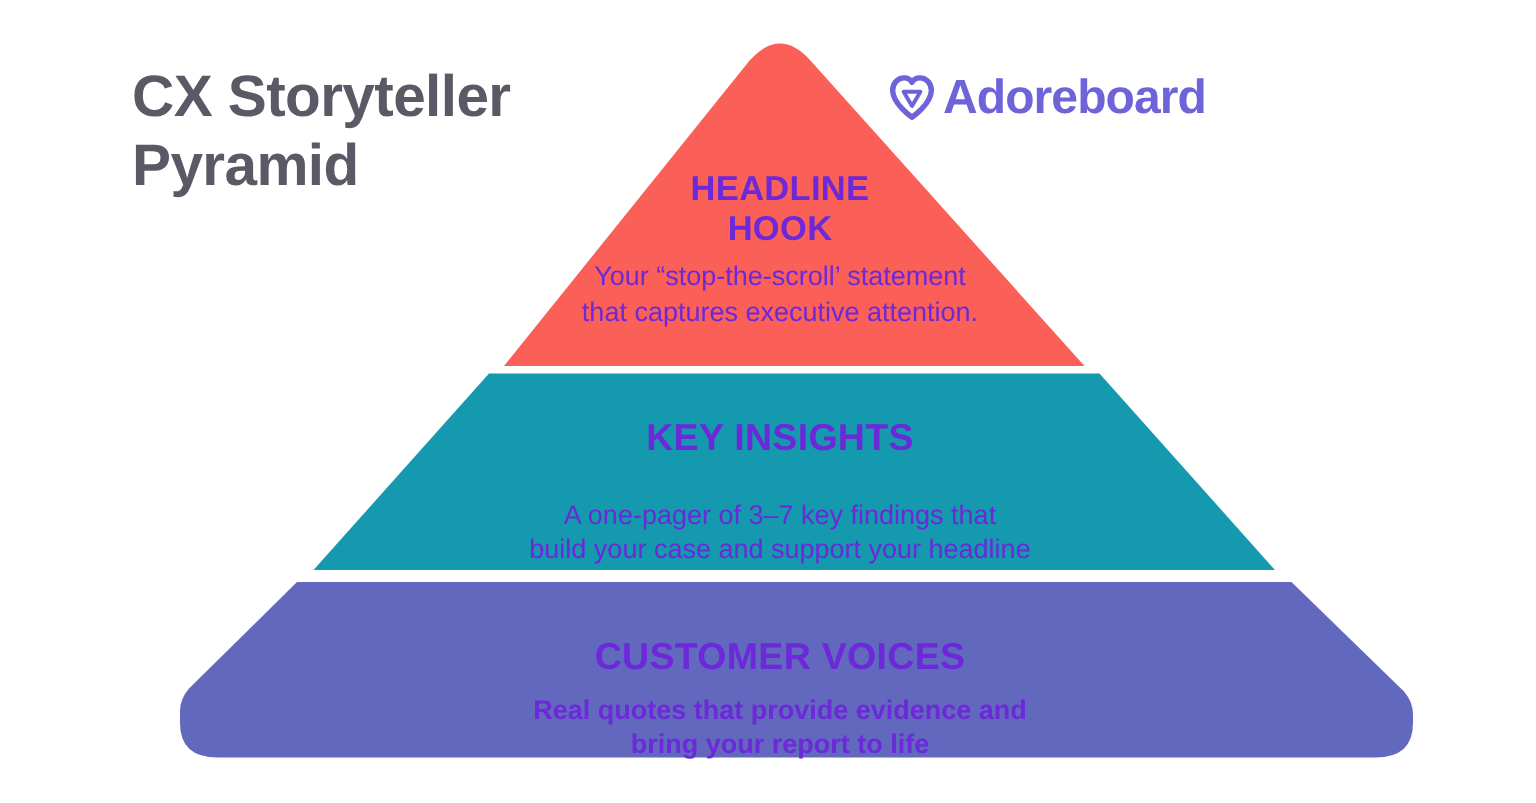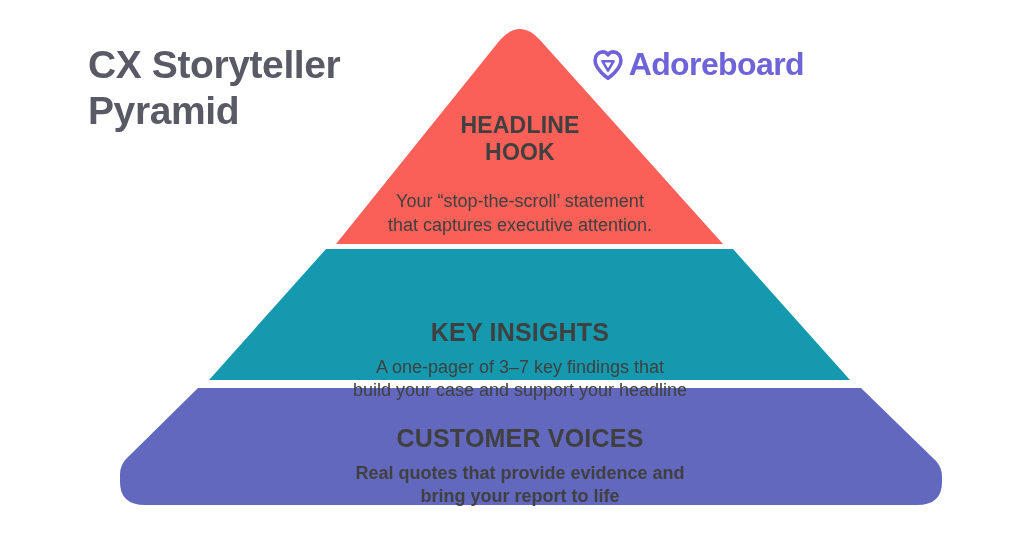--- a/index.html
+++ b/index.html
@@ -65,44 +65,44 @@
     left: 0;
     top: 0;
     width: 1024px;
     height: 535px;
   }
 
   
   .tier-text {
     position: absolute;
     text-align: center;
-    color: #404040;
+    color: #6d28d9;
     pointer-events: none;
   }
   .tier-title {
     font-weight: bold;
     letter-spacing: 0.2px;
     line-height: 1.18;
     white-space: pre-line;
   }
   .tier-sub {
     font-weight: normal;
     line-height: 1.3;
     white-space: pre-line;
   }
 
   
   #tier-1-text { left: 332px; top: 112px; width: 376px; }
   #tier-1-text .tier-title { font-size: 23px; }
-  #tier-1-text .tier-sub { font-size: 18px; margin-top: 24px; }
+  #tier-1-text .tier-sub { font-size: 18px; margin-top: 7px; }
 
   
   #tier-2-text { left: 262px; top: 278px; width: 516px; }
-  #tier-2-text .tier-title { font-size: 25px; margin-top: 40px; }
-  #tier-2-text .tier-sub { font-size: 18px; margin-top: 8px; }
+  #tier-2-text .tier-title { font-size: 25px; }
+  #tier-2-text .tier-sub { font-size: 18px; margin-top: 24px; }
 
   
   #tier-3-text { left: 222px; top: 424px; width: 596px; }
   #tier-3-text .tier-title { font-size: 25px; }
   #tier-3-text .tier-sub { font-size: 18px; margin-top: 8px; font-weight: bold; }
 </style>
 </head>
 <body>
 
 <div id="canvas">

